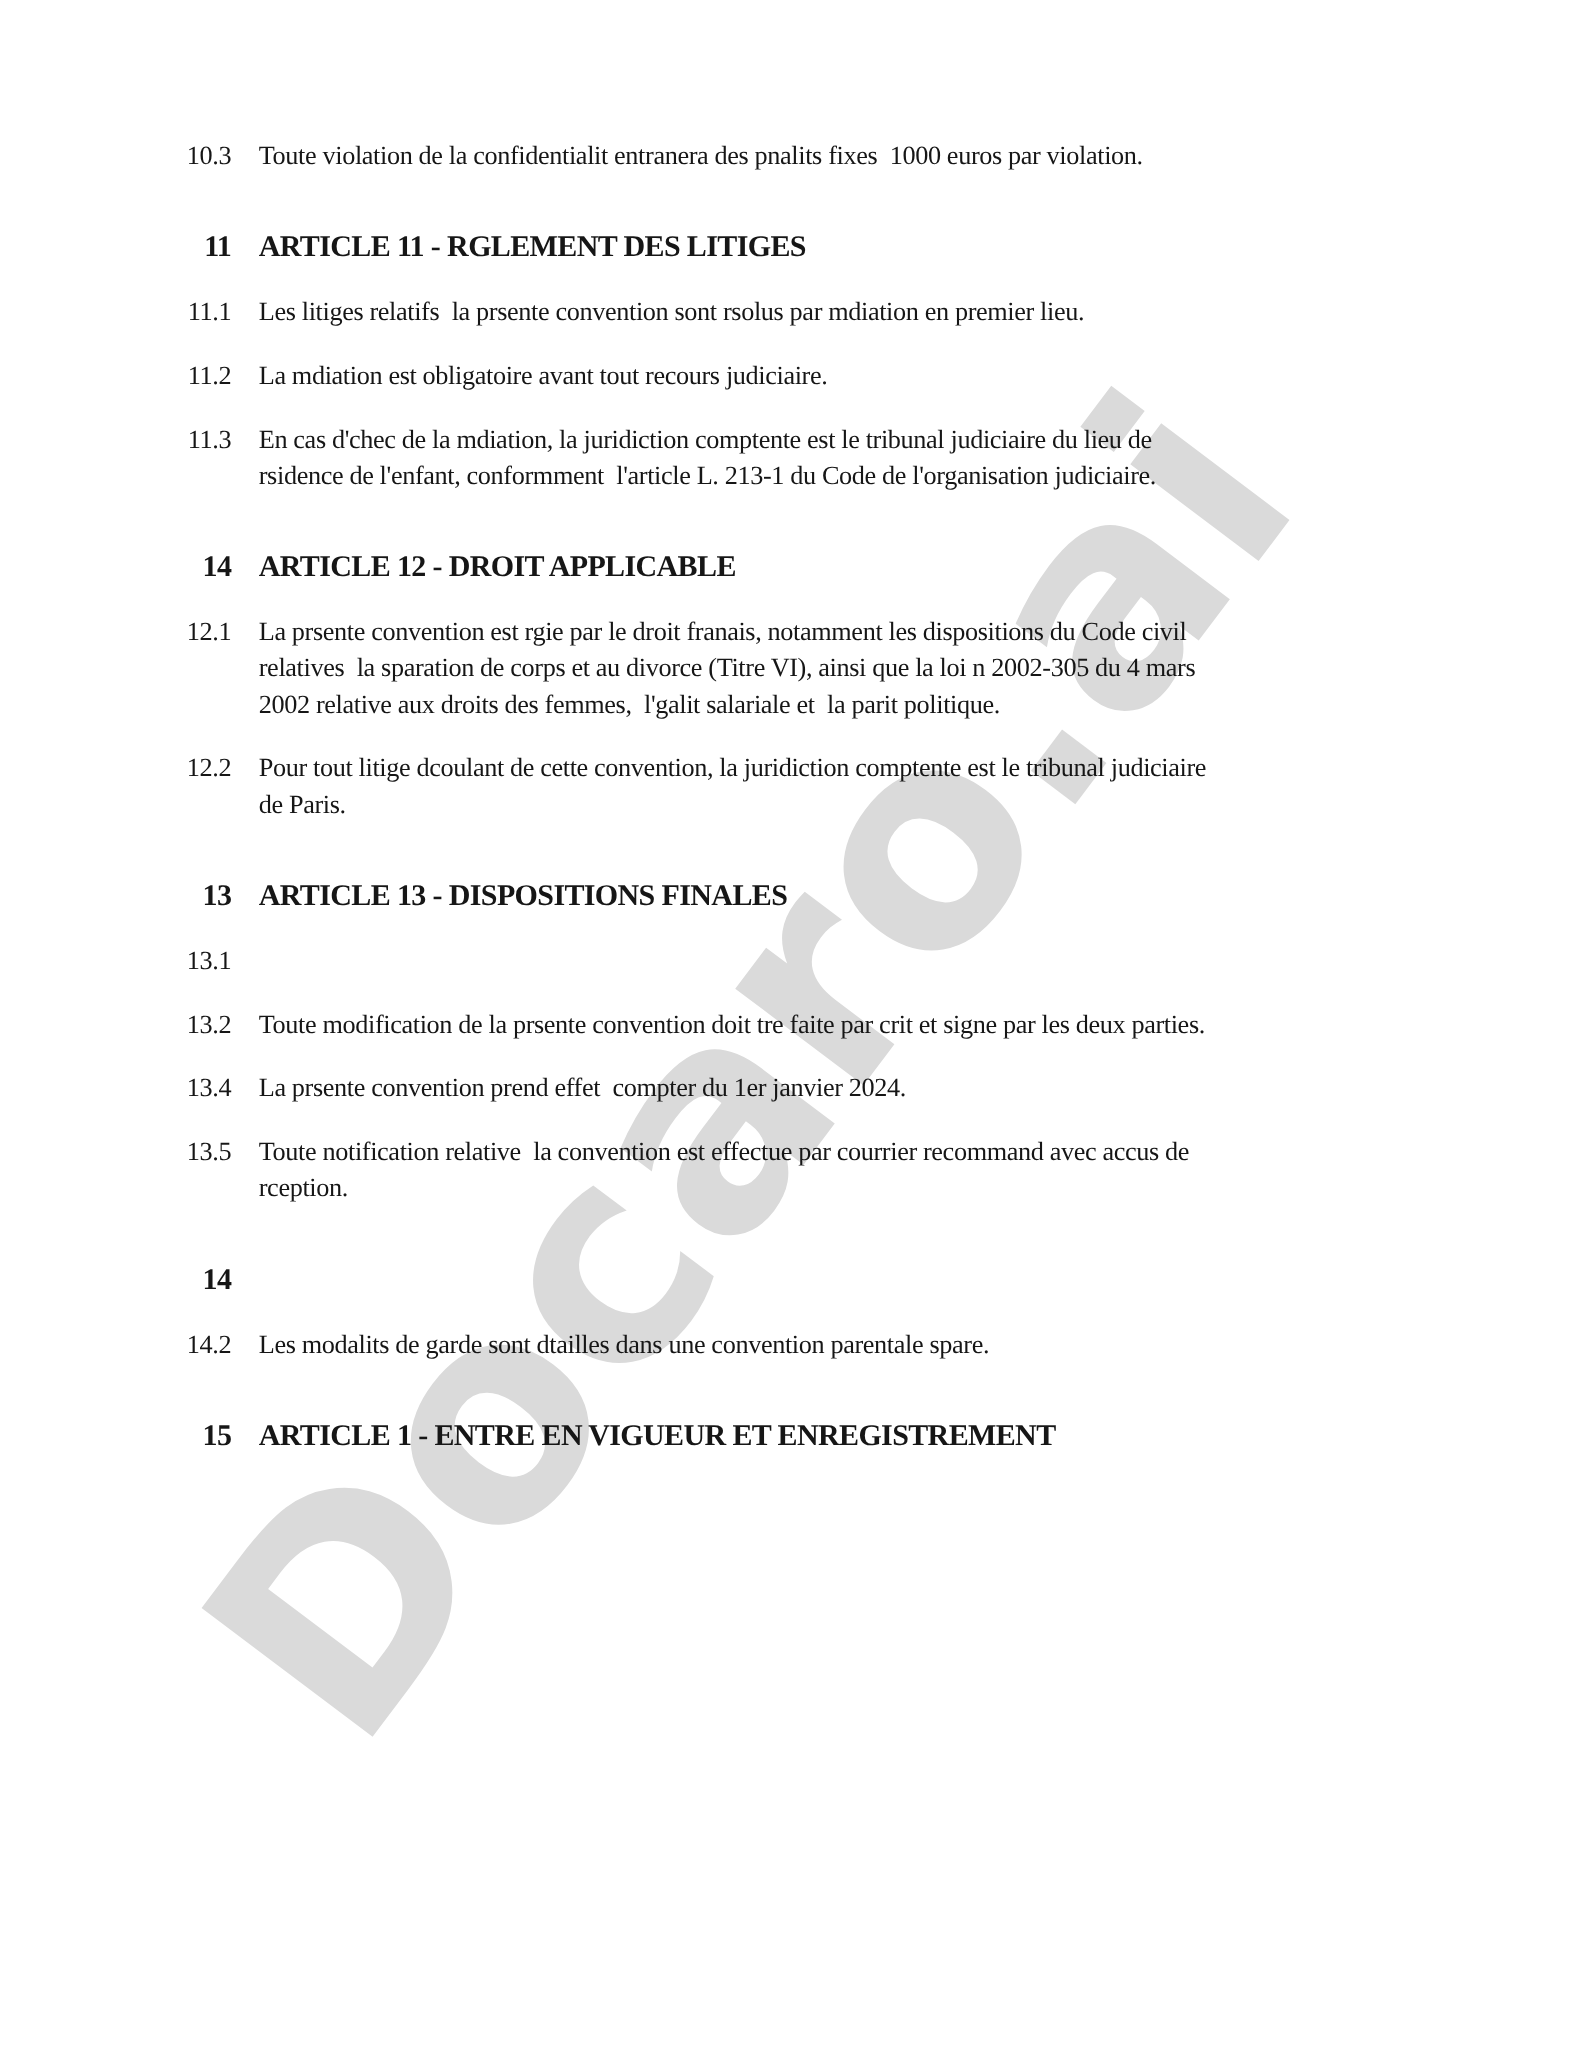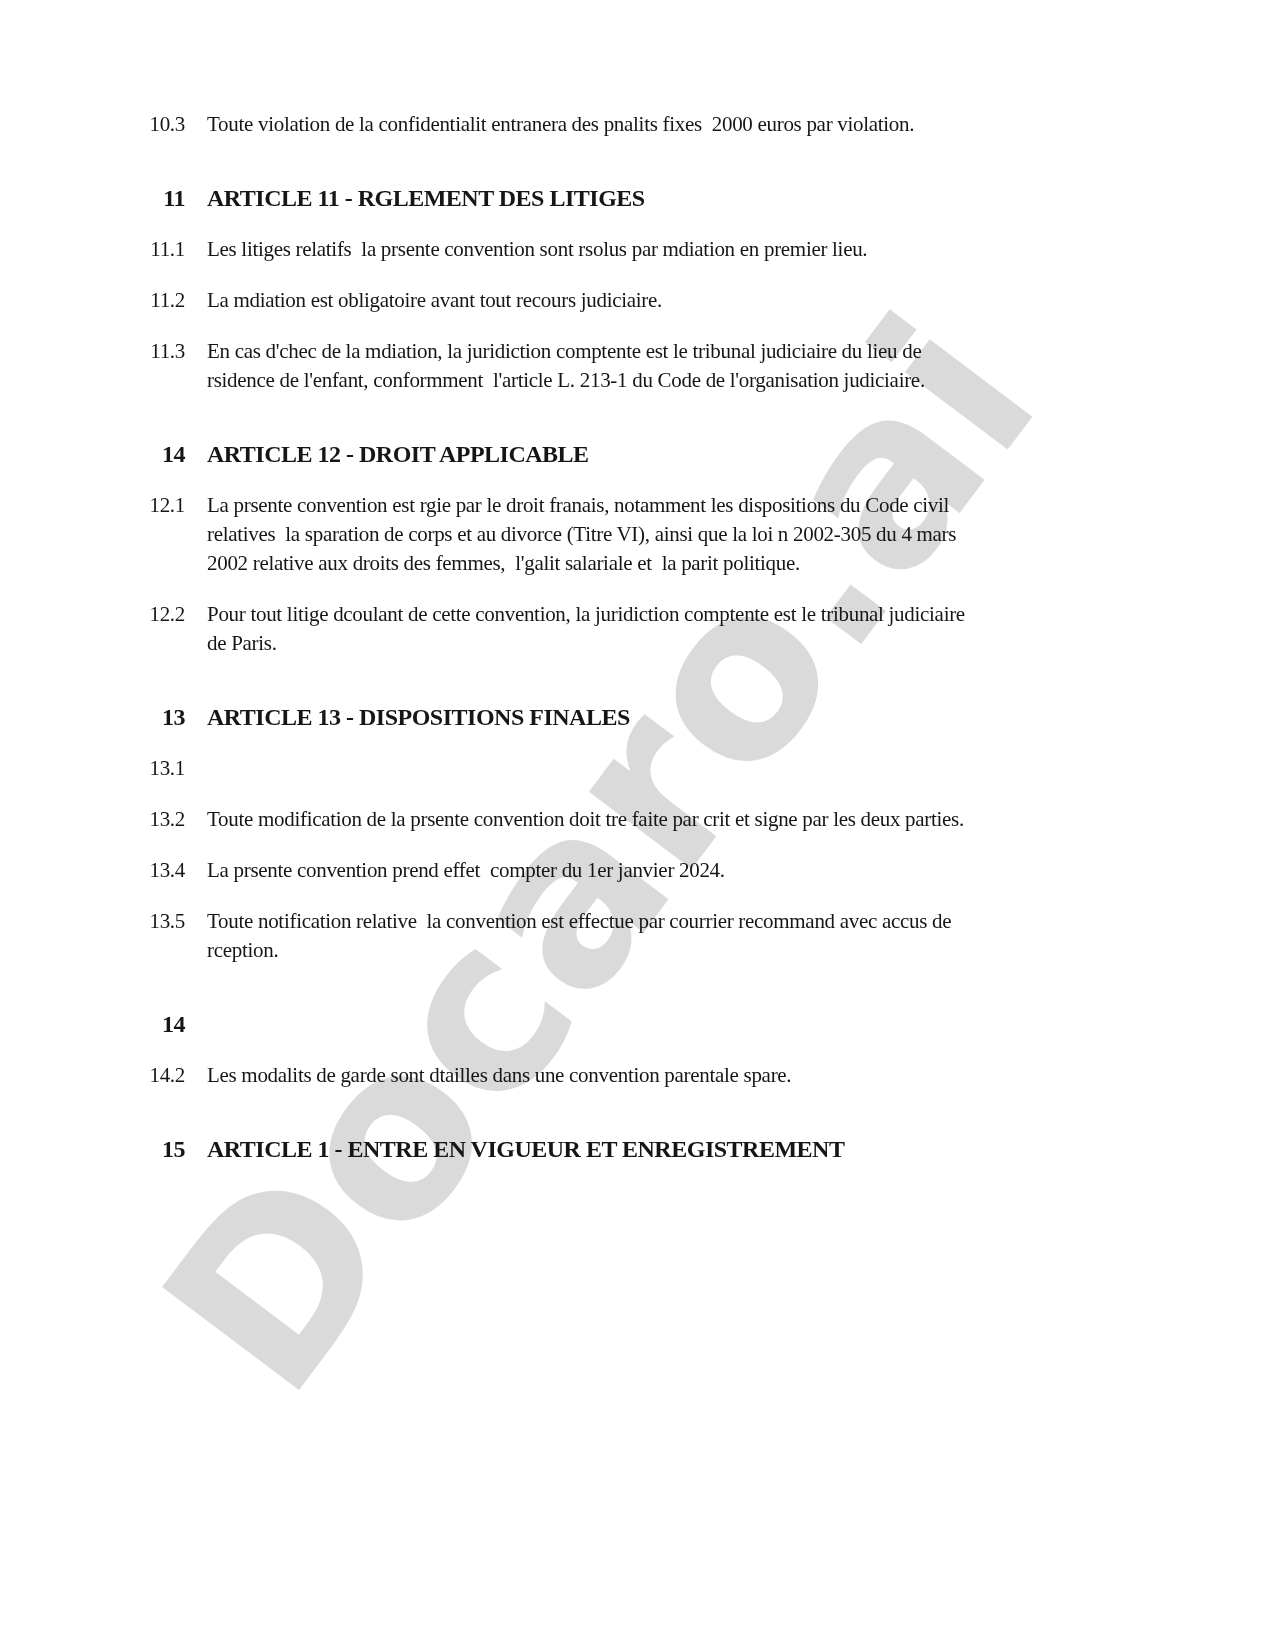--- a/index.html
+++ b/index.html
@@ -68,21 +68,21 @@
 </head>
 <body>
 
 <div class="page">
   <div class="watermark">Docaro.ai</div>
 
   <div class="content">
 
     <div class="row clause">
       <span class="num">10.3</span>
-      <span class="txt">Toute violation de la confidentialit entranera des pnalits fixes  2000 euros par violation.</span>
+      <span class="txt">Toute violation de la confidentialit entranera des pnalits fixes  1000 euros par violation.</span>
     </div>
 
     <div class="row heading">
       <span class="num">11</span>
       <span class="txt">ARTICLE 11 - RGLEMENT DES LITIGES</span>
     </div>
 
     <div class="row clause">
       <span class="num">11.1</span>
       <span class="txt">Les litiges relatifs  la prsente convention sont rsolus par mdiation en premier lieu.</span>

